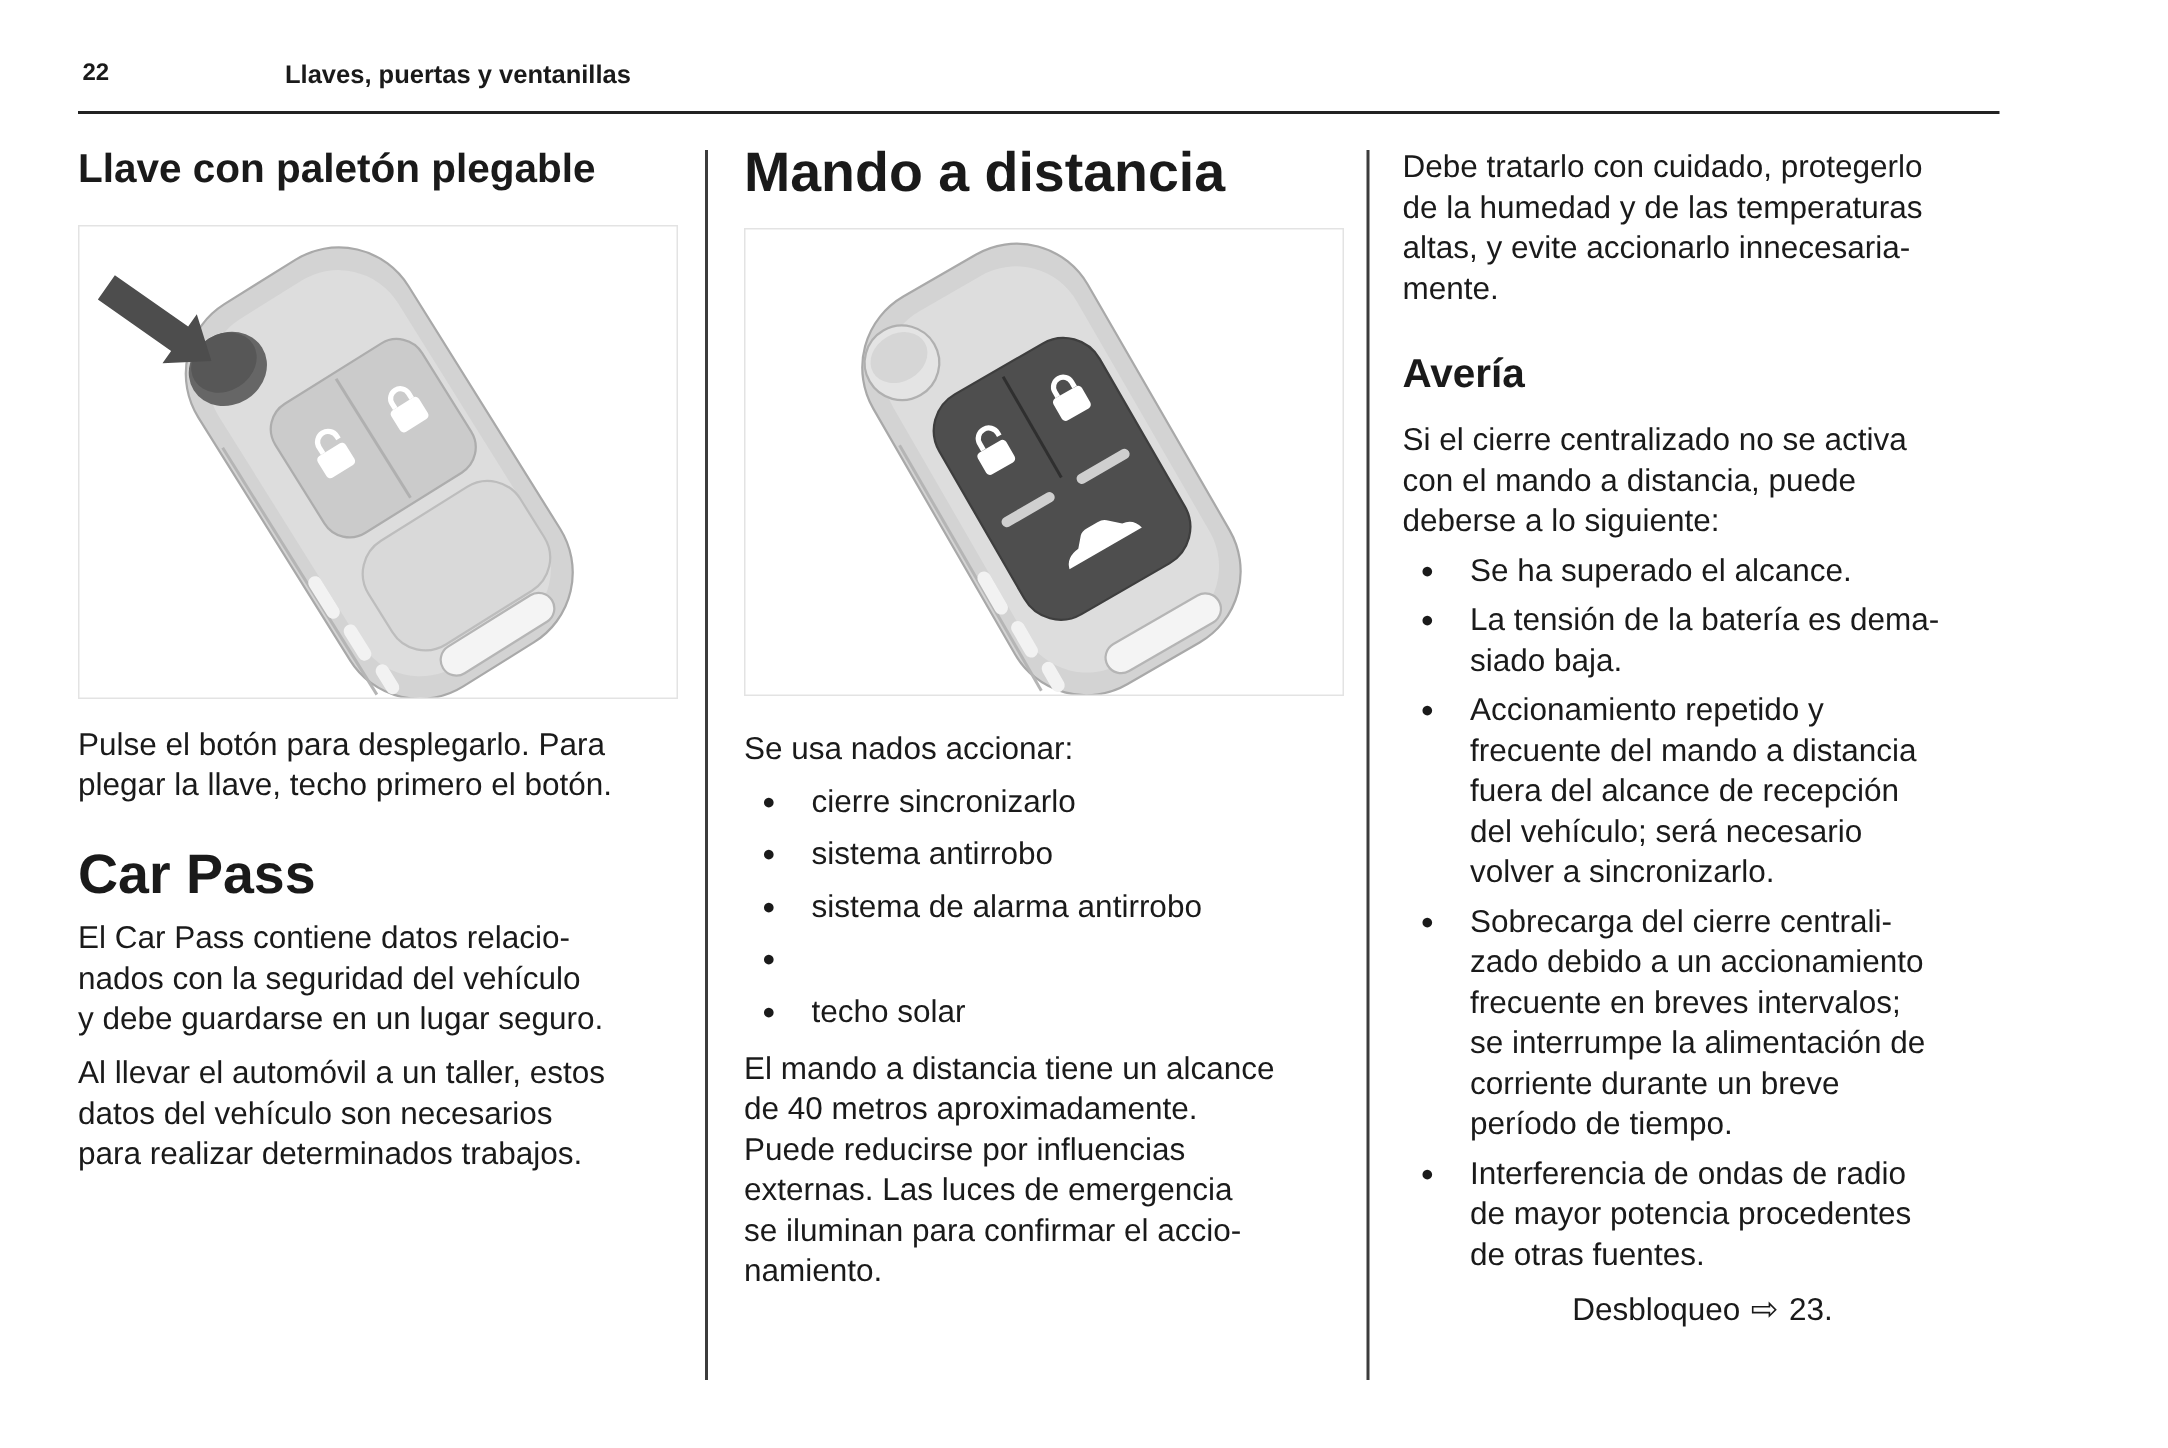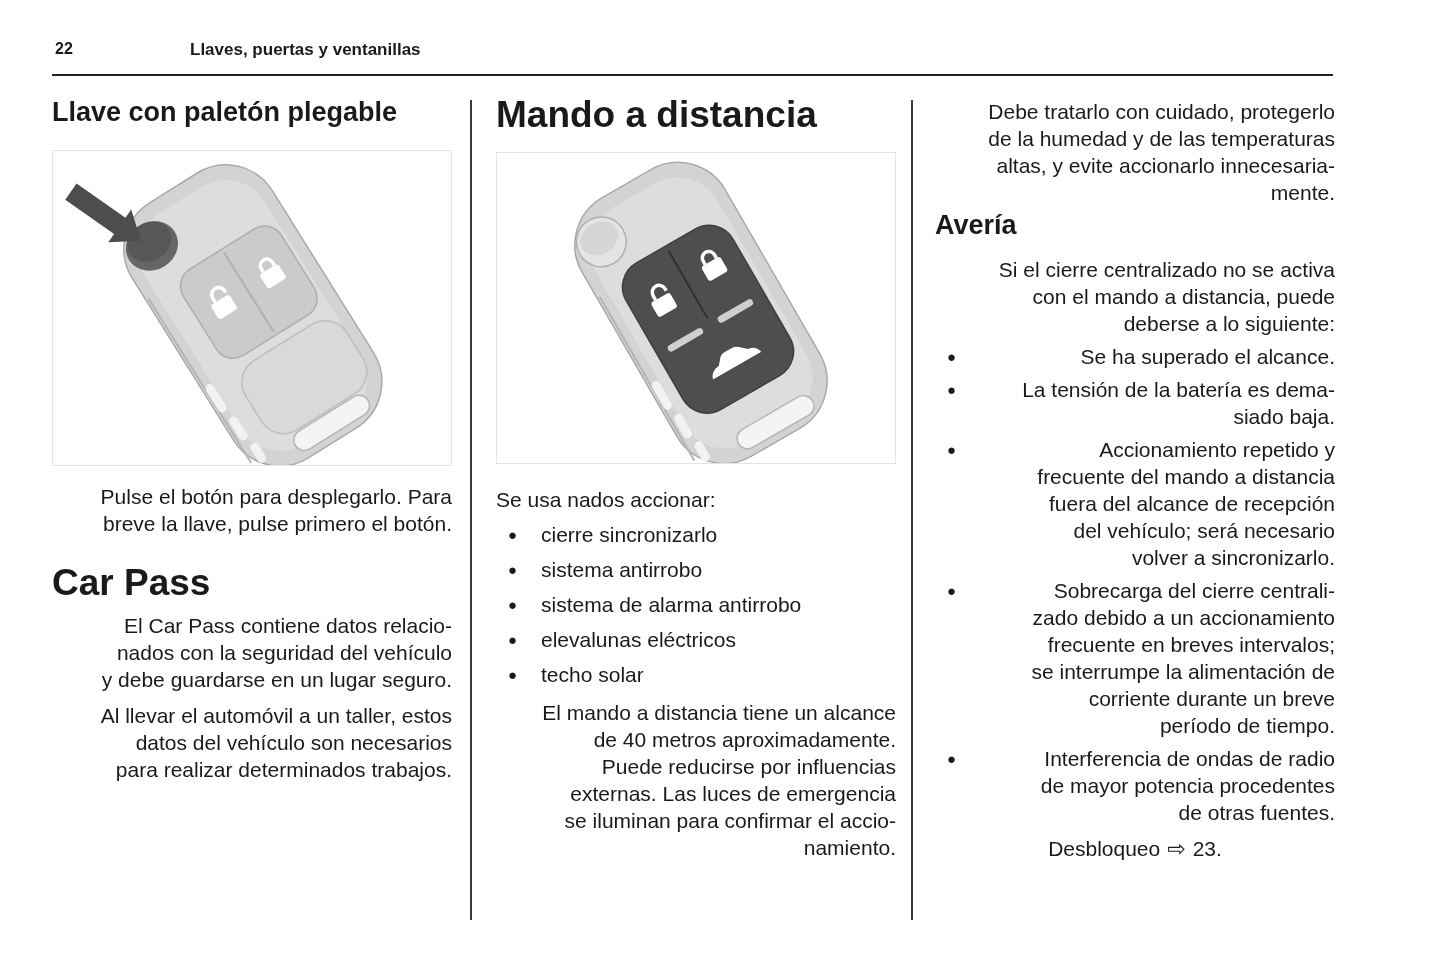--- a/index.html
+++ b/index.html
@@ -18,37 +18,37 @@
   .col2{left:496px;}
   .col3{left:935px;}
   .vsep{position:absolute;top:100px;height:820px;width:2px;background:#3c3c3c;}
   .sep1{left:470px;}
   .sep2{left:911px;}
   
   h2,h3,p{margin:0;padding:0;}
   h2{font-size:37px;line-height:34px;font-weight:bold;}
   h3{font-size:27px;line-height:28px;font-weight:bold;}
   p,.blist{font-size:21px;line-height:27px;}
-  .lines{white-space:pre;text-align:right;}
+  .lines{white-space:pre;}
   
   .figure{position:relative;border:1px solid #e3e3e3;background:#ffffff;box-sizing:border-box;}
   .fig1{margin-top:24px;height:316px;}
   .fig2{margin-top:20px;height:312px;}
   .figure svg{display:block;width:100%;height:100%;}
   
   .col1 .p-intro{margin-top:17px;}
   .col1 h2{margin-top:29px;}
   .col1 .p-cp1{margin-top:12px;}
   .col1 .p-cp2{margin-top:9px;}
   
   .col2 .p-use{margin-top:22px;}
   .col2 .blist{margin-top:0px;}
   .col2 .p-range{margin-top:11px;}
   
-  .col3 h3{margin-top:5px;}
+  .col3 h3{margin-top:29px;}
   .col3 .p-fault{margin-top:17px;}
   .col3 .ref{margin-top:9px;text-align:center;}
   
   ul.blist{list-style:none;margin:0;padding:0;}
   ul.blist li{display:flex;margin-top:8px;}
   .col3 ul.blist li{margin-top:6px;}
   .bullet{flex:none;width:33px;padding-left:12px;font-size:15px;line-height:27px;}
   .btext{flex:1;}
   
   .ref .arrow-glyph{font-size:22px;padding:0 7px;}
@@ -93,21 +93,21 @@
 
         <ellipse cx="152" cy="52" rx="27" ry="24" fill="#666666"></ellipse>
         <ellipse cx="152" cy="47" rx="23" ry="19" fill="#575757"></ellipse>
       </g>
 
       <polygon points="23.7,31.8 72.8,66.2 78.6,58.0 88.4,89.3 55.6,90.8 61.4,82.6 12.3,48.2" fill="#4d4d4d"></polygon>
     </svg>
   </div>
 
   <p class="p-intro lines">Pulse el botón para desplegarlo. Para
-breve la llave, pulse primero el botón.</p>
+plegar la llave, techo primero el botón.</p>
 
   <h2>Car Pass</h2>
   <p class="p-cp1 lines">El Car Pass contiene datos relacio-
 nados con la seguridad del vehículo
 y debe guardarse en un lugar seguro.</p>
   <p class="p-cp2 lines">Al llevar el automóvil a un taller, estos
 datos del vehículo son necesarios
 para realizar determinados trabajos.</p>
 </div>
 
@@ -165,21 +165,20 @@
     <li>
         <span class="bullet">●</span>
         <span class="btext">sistema antirrobo</span>
       </li>
     <li>
         <span class="bullet">●</span>
         <span class="btext">sistema de alarma antirrobo</span>
       </li>
     <li>
         <span class="bullet">●</span>
-        <span class="btext">elevalunas eléctricos</span>
       </li>
     <li>
         <span class="bullet">●</span>
         <span class="btext">techo solar</span>
       </li>
   </ul>
 
   <p class="p-range lines">El mando a distancia tiene un alcance
 de 40 metros aproximadamente.
 Puede reducirse por influencias

